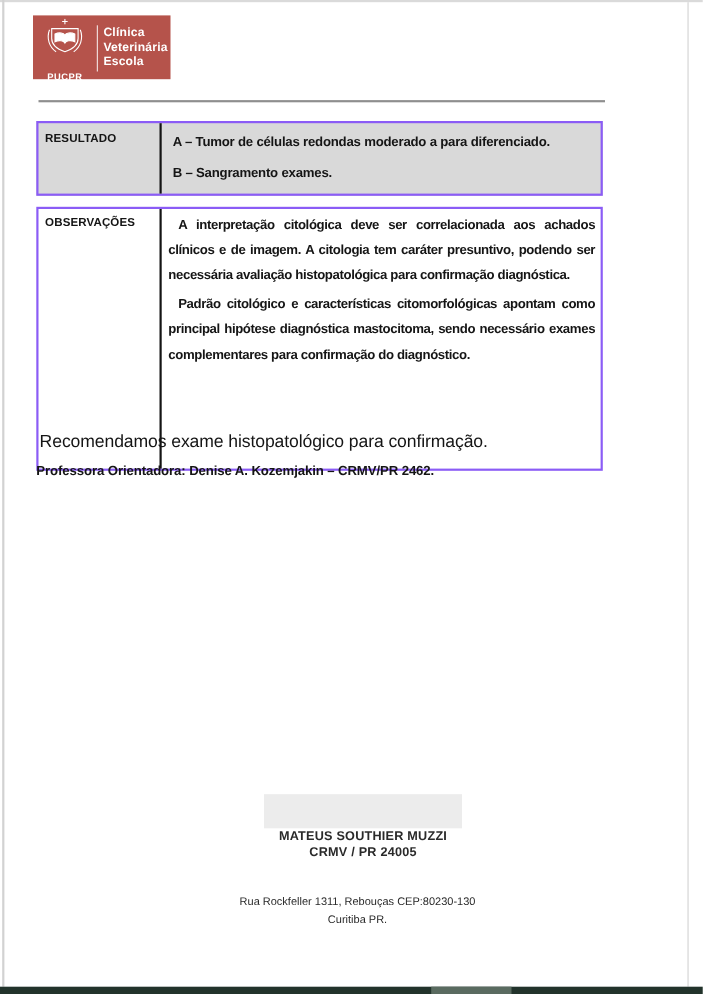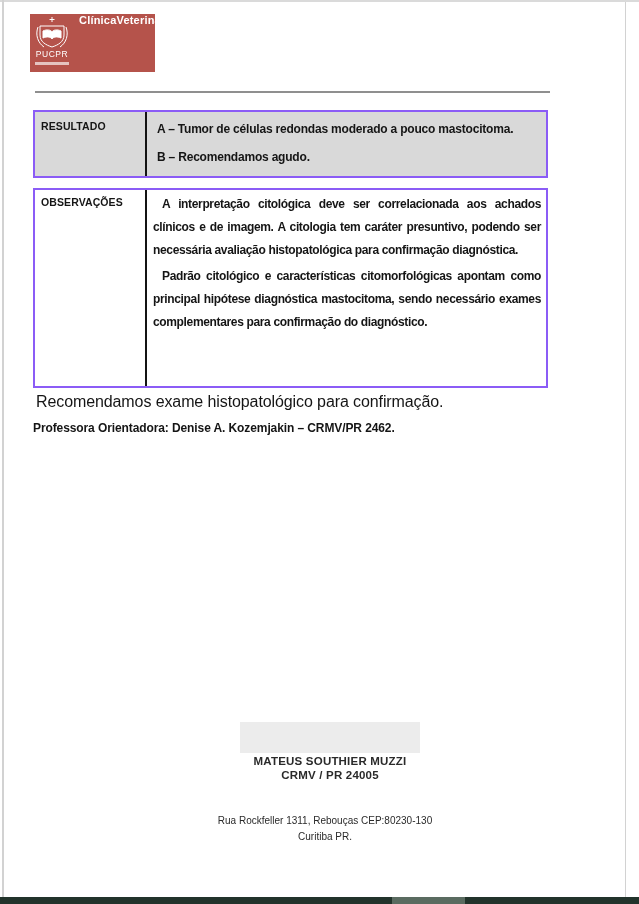--- a/index.html
+++ b/index.html
@@ -9,32 +9,32 @@
   }
   
   .page-top-border{position:absolute;left:0;top:0;width:639px;height:2px;background:#dadada;}
   .page-left-border{position:absolute;left:2px;top:0;width:2px;height:897px;background:#d2d2d2;}
   .page-right-border{position:absolute;left:625px;top:2px;width:1px;height:895px;background:#d2d2d2;}
 
   
   .logo{position:absolute;left:30px;top:14px;width:125px;height:58px;background:#b5534b;display:flex;align-items:stretch;}
   .logo-crest-col{width:58px;display:flex;flex-direction:column;align-items:center;justify-content:flex-start;padding-top:3px;}
   .logo-crest-col svg{display:block;}
-  .logo-acronym{color:#fff;font-size:8.5px;font-weight:normal;letter-spacing:.5px;line-height:9px;margin-top:0px;}
+  .logo-acronym{color:#fff;font-size:8.5px;font-weight:bold;letter-spacing:.5px;line-height:9px;margin-top:16px;}
   .logo-subtext{width:34px;height:3px;margin-top:3px;background:rgba(255,255,255,.65);}
   .logo-divider{width:1px;background:rgba(255,255,255,.85);margin:9px 0 7px 0;}
-  .logo-text-col{flex:1;display:flex;justify-content:center;padding-left:5px;}
+  .logo-text-col{flex:1;display:flex;flex-direction:column;justify-content:center;padding-left:5px;}
   .logo-line{color:#ffffff;font-weight:bold;font-size:11px;line-height:13px;letter-spacing:.2px;}
 
   .header-rule{position:absolute;left:35px;top:91px;width:515px;height:2px;background:#8f8f8f;}
 
   
   .doc-table{position:absolute;left:33px;width:515px;border:2px solid #8b5cf6;box-sizing:border-box;display:flex;}
   .result-table{top:110px;height:68px;background:#d9d9d9;}
-  .obs-table{top:188px;height:200px;background:#ffffff;}
+  .obs-table{top:188px;height:240px;background:#ffffff;}
   .label-cell{width:112px;border-right:2px solid #141414;box-sizing:border-box;padding:8px 0 0 6px;
     font-size:10.5px;font-weight:bold;letter-spacing:.1px;}
   .obs-table .label-cell{padding-top:6px;}
   .content-cell{flex:1;box-sizing:border-box;overflow:hidden;}
   .result-content{padding:3px 0 0 10px;}
   .result-line{font-size:12px;font-weight:bold;line-height:28px;white-space:nowrap;letter-spacing:-0.2px;}
   .obs-content{padding:3px 5px 0 6px;border-radius:24px;}
   .obs-paragraph{font-size:12px;font-weight:bold;line-height:23px;letter-spacing:-0.35px;
     text-align:justify;margin:0;text-indent:9px;}
   .obs-paragraph + .obs-paragraph{margin-top:3px;}
@@ -89,22 +89,22 @@
       <span class="logo-line">Veterinária</span>
       <span class="logo-line">Escola</span>
     </div>
   </div>
 
   <div class="header-rule"></div>
 
   <div class="doc-table result-table">
     <div class="label-cell">RESULTADO</div>
     <div class="content-cell result-content">
-      <div class="result-line">A – Tumor de células redondas moderado a pouco mastocitoma.</div>
-      <div class="result-line">B – Recomendamos agudo.</div>
+      <div class="result-line">A – Tumor de células redondas moderado a para diferenciado.</div>
+      <div class="result-line">B – Sangramento exames.</div>
     </div>
   </div>
 
   <div class="doc-table obs-table">
     <div class="label-cell">OBSERVAÇÕES</div>
     <div class="content-cell obs-content">
       <p class="obs-paragraph">A interpretação citológica deve ser correlacionada aos achados clínicos e de imagem. A citologia tem caráter presuntivo, podendo ser necessária avaliação histopatológica para confirmação diagnóstica.</p>
       <p class="obs-paragraph">Padrão citológico e características citomorfológicas apontam como principal hipótese diagnóstica mastocitoma, sendo necessário exames complementares para confirmação do diagnóstico.</p>
     </div>
   </div>

